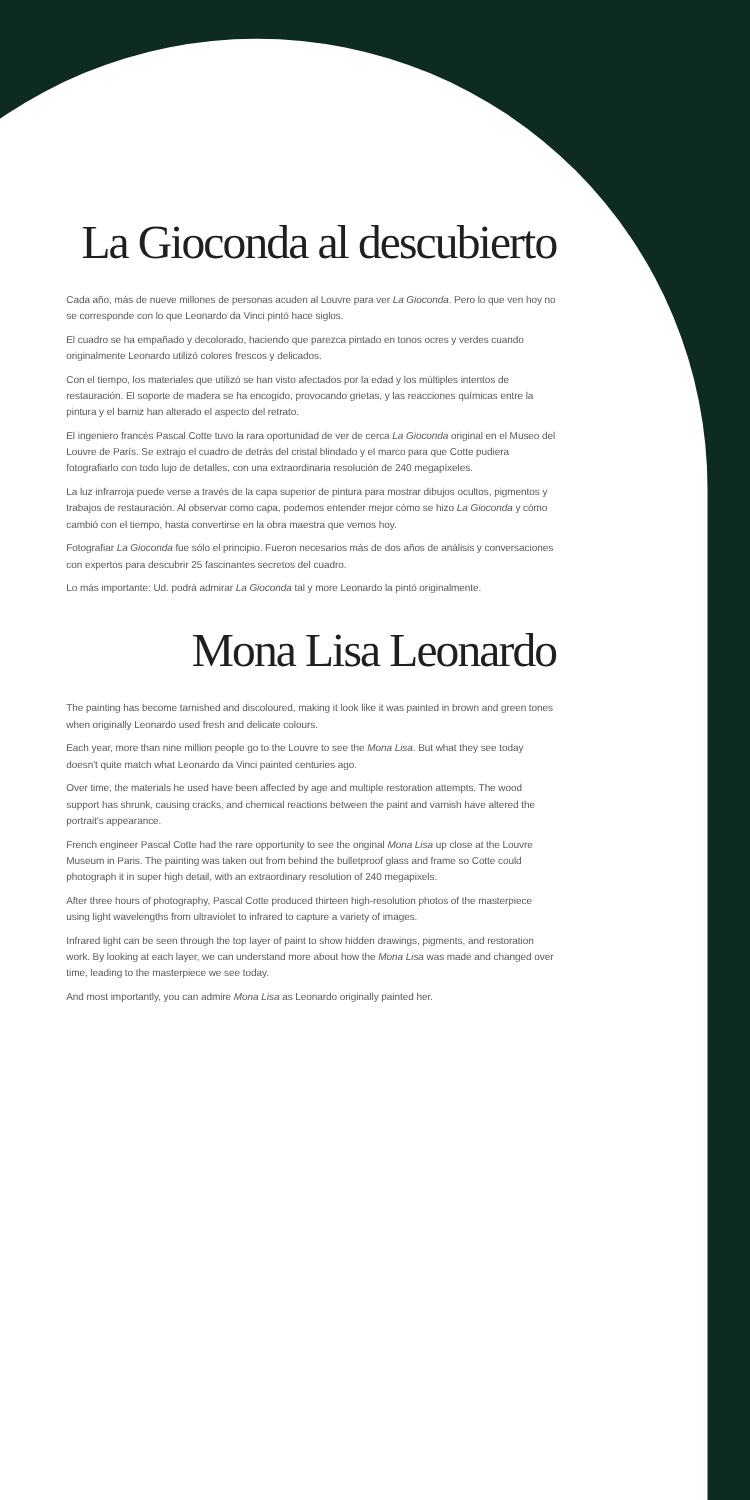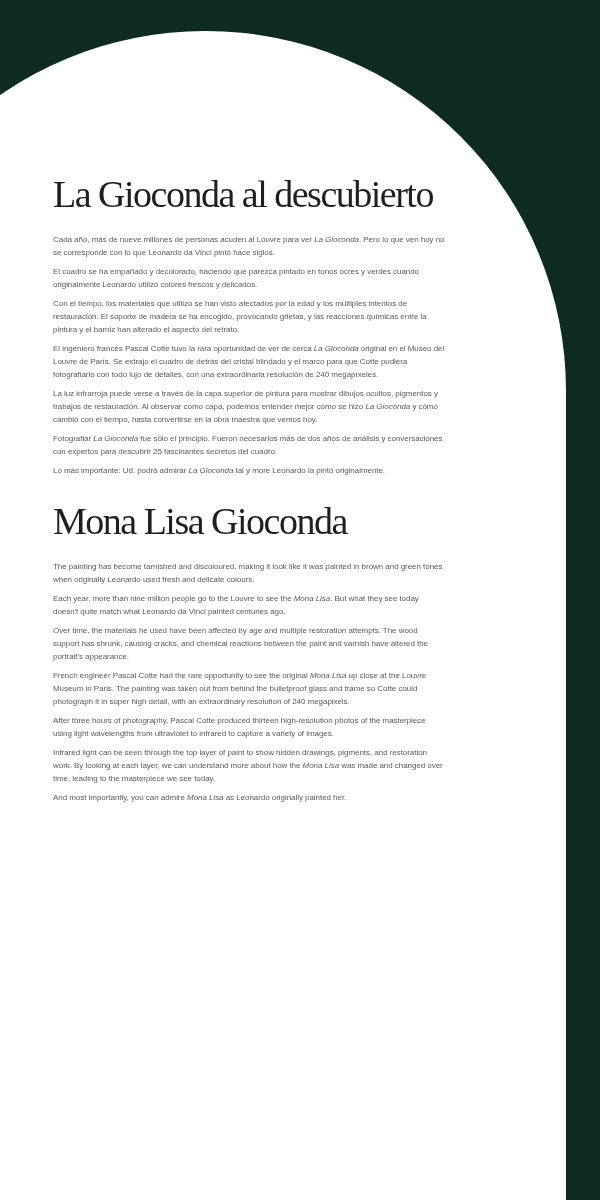--- a/index.html
+++ b/index.html
@@ -34,20 +34,21 @@
     width: 392px;
   }
   .section-heading {
     margin: 0 0 17px 0;
     font-family: "Liberation Serif", "DejaVu Serif", serif;
     font-weight: 400;
     font-size: 38px;
     line-height: 44px;
     letter-spacing: -1.5px;
     color: var(--heading);
+    text-align: right;
   }
   .section-body p {
     margin: 0 0 6px 0;
     font-size: 8px;
     line-height: 13px;
     letter-spacing: -0.05px;
     color: var(--body-text);
   }
   .section-body em { }
   .section + .section { margin-top: 22px; }
@@ -65,21 +66,21 @@
         <p><span>El cuadro se ha empañado y decolorado, haciendo que parezca pintado en tonos ocres y verdes cuando originalmente Leonardo utilizó colores frescos y delicados.</span></p>
         <p><span>Con el tiempo, los materiales que utilizó se han visto afectados por la edad y los múltiples intentos de restauración. El soporte de madera se ha encogido, provocando grietas, y las reacciones químicas entre la pintura y el barniz han alterado el aspecto del retrato.</span></p>
         <p><span>El ingeniero francés Pascal Cotte tuvo la rara oportunidad de ver de cerca </span><em>La Gioconda</em><span> original en el Museo del Louvre de París. Se extrajo el cuadro de detrás del cristal blindado y el marco para que Cotte pudiera fotografiarlo con todo lujo de detalles, con una extraordinaria resolución de 240 megapíxeles.</span></p>
         <p><span>La luz infrarroja puede verse a través de la capa superior de pintura para mostrar dibujos ocultos, pigmentos y trabajos de restauración. Al observar como capa, podemos entender mejor cómo se hizo </span><em>La Gioconda</em><span> y cómo cambió con el tiempo, hasta convertirse en la obra maestra que vemos hoy.</span></p>
         <p><span>Fotografiar </span><em>La Gioconda</em><span> fue sólo el principio. Fueron necesarios más de dos años de análisis y conversaciones con expertos para descubrir 25 fascinantes secretos del cuadro.</span></p>
         <p><span>Lo más importante: Ud. podrá admirar </span><em>La Gioconda</em><span> tal y more Leonardo la pintó originalmente.</span></p>
       </div>
   </section>
 
   <section class="section">
-    <h1 class="section-heading">Mona Lisa Gioconda</h1>
+    <h1 class="section-heading">Mona Lisa Leonardo</h1>
     <div class="section-body">
         <p><span>The painting has become tarnished and discoloured, making it look like it was painted in brown and green tones when originally Leonardo used fresh and delicate colours.</span></p>
         <p><span>Each year, more than nine million people go to the Louvre to see the </span><em>Mona Lisa</em><span>. But what they see today doesn't quite match what Leonardo da Vinci painted centuries ago.</span></p>
         <p><span>Over time, the materials he used have been affected by age and multiple restoration attempts. The wood support has shrunk, causing cracks, and chemical reactions between the paint and varnish have altered the portrait's appearance.</span></p>
         <p><span>French engineer Pascal Cotte had the rare opportunity to see the original </span><em>Mona Lisa</em><span> up close at the Louvre Museum in Paris. The painting was taken out from behind the bulletproof glass and frame so Cotte could photograph it in super high detail, with an extraordinary resolution of 240 megapixels.</span></p>
         <p><span>After three hours of photography, Pascal Cotte produced thirteen high-resolution photos of the masterpiece using light wavelengths from ultraviolet to infrared to capture a variety of images.</span></p>
         <p><span>Infrared light can be seen through the top layer of paint to show hidden drawings, pigments, and restoration work. By looking at each layer, we can understand more about how the </span><em>Mona Lisa</em><span> was made and changed over time, leading to the masterpiece we see today.</span></p>
         <p><span>And most importantly, you can admire </span><em>Mona Lisa</em><span> as Leonardo originally painted her.</span></p>
       </div>
   </section>

